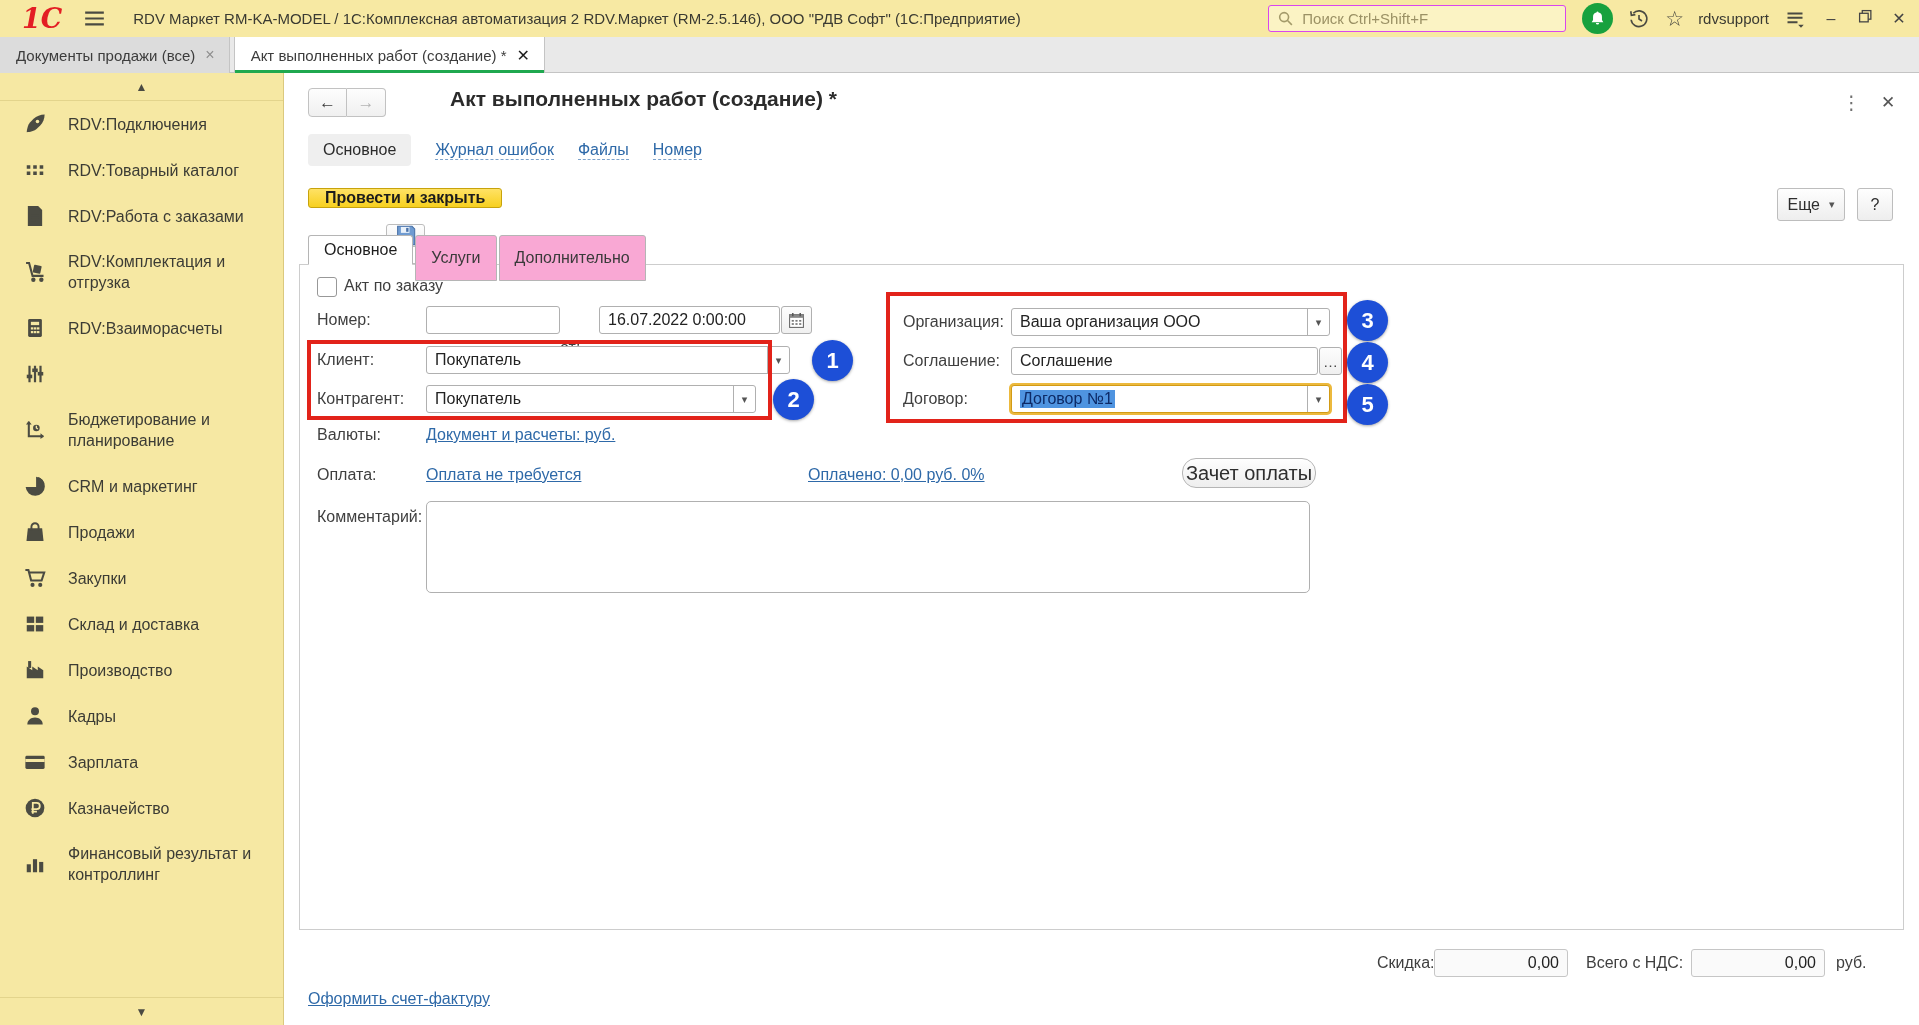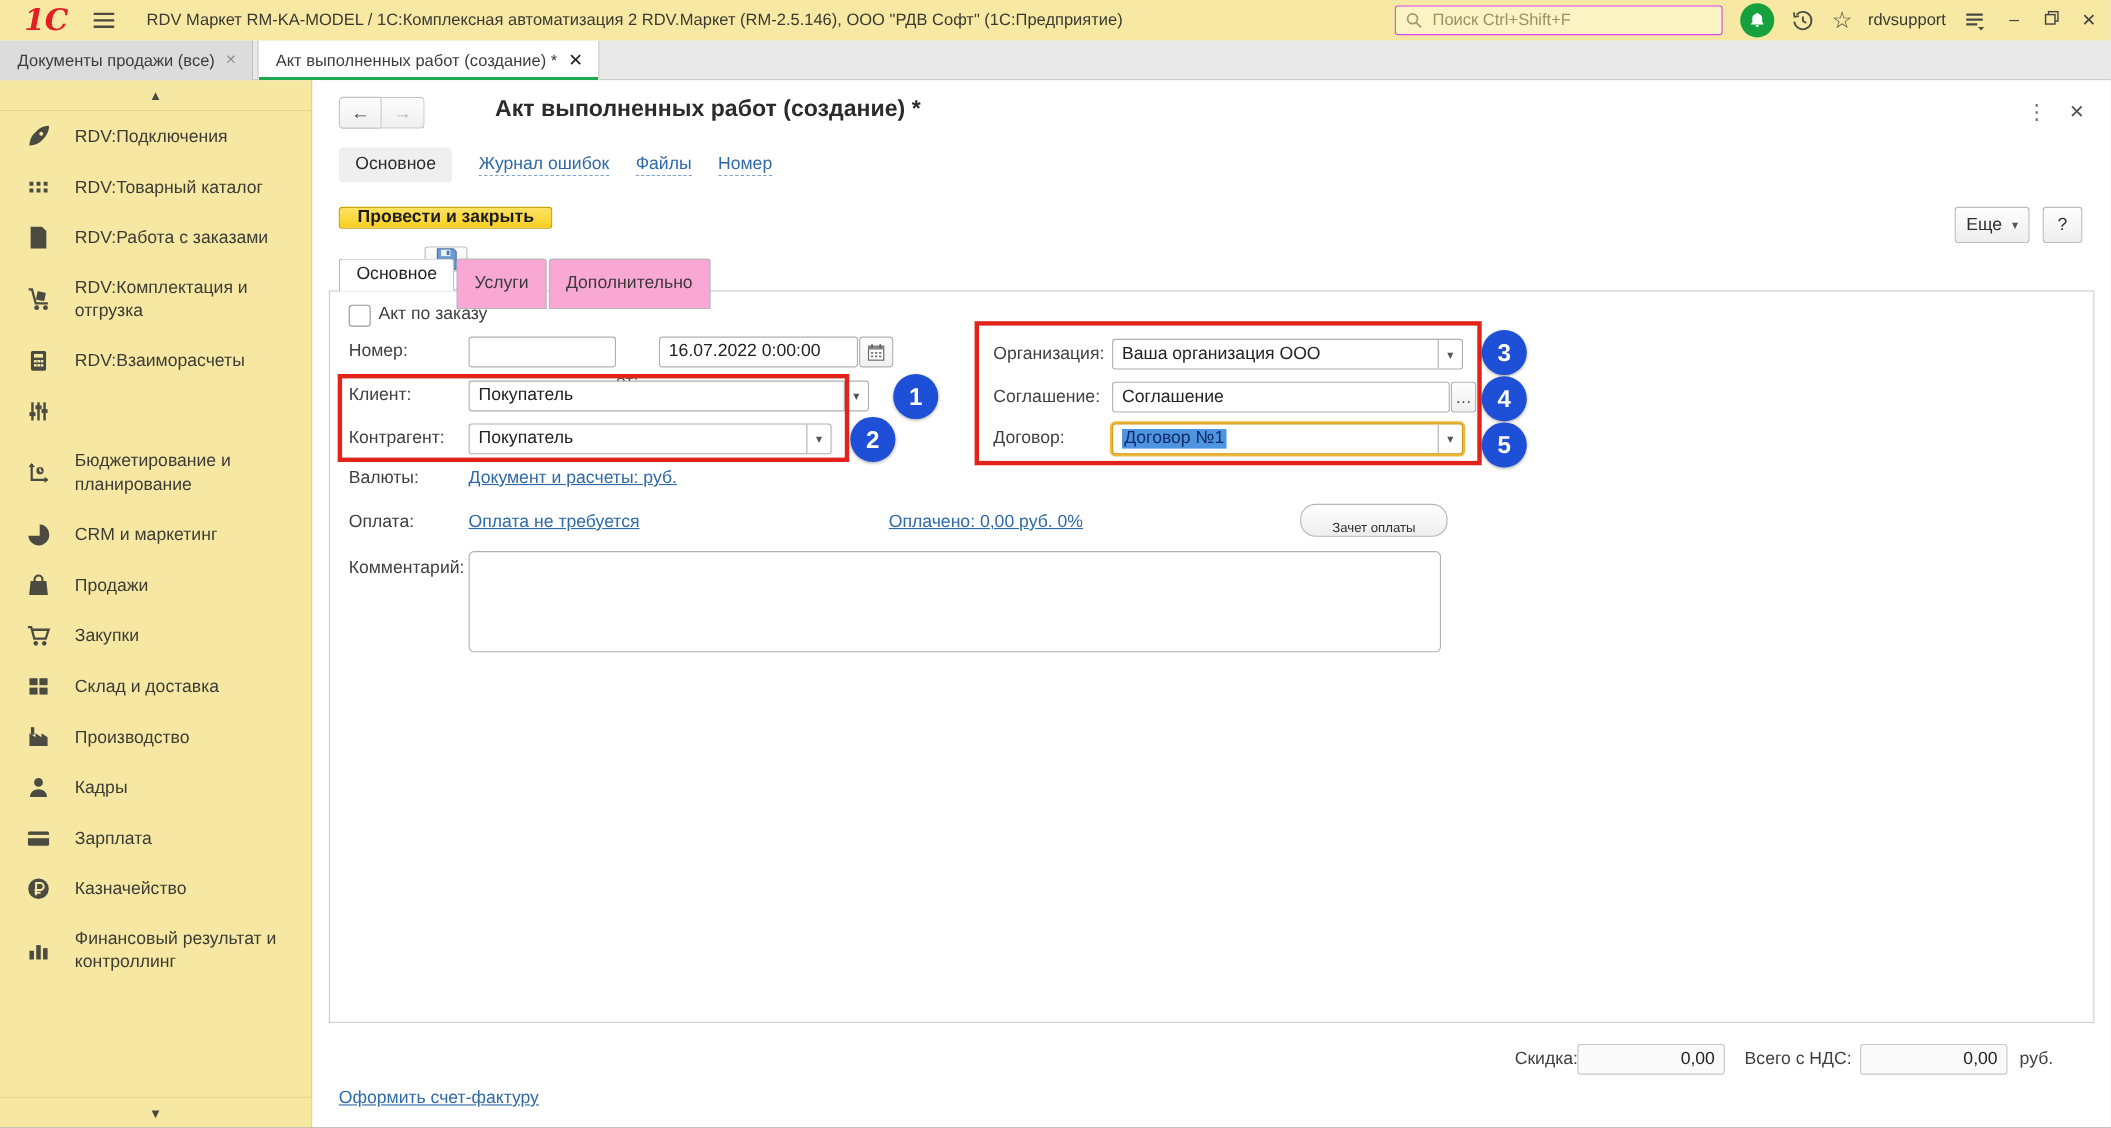--- a/index.html
+++ b/index.html
@@ -75,21 +75,21 @@
   .combo{padding:0;}
   .combo .val{flex:1;padding:0 8px;white-space:nowrap;overflow:hidden;}
   .combo .arr{width:21px;height:100%;border-left:1px solid #b0b0b0;display:flex;align-items:center;justify-content:center;
               font-size:11px;color:#555;cursor:pointer;}
   .focus-orange{box-shadow:0 0 0 2px #ecb93d;border-color:#d29b16;}
   .selected-text{background:#4f94e0;color:#0d2a66;padding:1px 2px;}
   .chkbox{position:absolute;width:18px;height:18px;border:1px solid #989898;border-radius:3px;background:#fff;cursor:pointer;}
   .calbtn,.dotsbtn{position:absolute;height:28px;border:1px solid #b0b0b0;border-radius:3px;background:linear-gradient(#fdfdfd,#f0f0f0);
            display:flex;align-items:center;justify-content:center;box-sizing:border-box;cursor:pointer;font-size:15px;color:#444;}
   .formbtn{position:absolute;height:30px;border:1px solid #b5b5b5;border-radius:14px;background:linear-gradient(#fefefe,#eeeeee);
-           font-size:12px;color:#2e2e2e;display:flex;align-items:flex-end;justify-content:center;cursor:pointer;box-sizing:border-box;}
+           font-size:20px;color:#2e2e2e;display:flex;align-items:center;justify-content:center;cursor:pointer;box-sizing:border-box;}
   textarea.comment{position:absolute;left:126px;top:236px;width:884px;height:92px;border:1px solid #b0b0b0;border-radius:5px;
            resize:none;box-sizing:border-box;font-family:"Liberation Sans","DejaVu Sans",sans-serif;font-size:16px;padding:6px;}
   
   .ann{position:absolute;border:4px solid #e2231a;box-sizing:border-box;pointer-events:none;}
   .badge{position:absolute;width:41px;height:41px;border-radius:50%;background:#1d4fd7;color:#fff;font-size:22px;font-weight:bold;
          display:flex;align-items:center;justify-content:center;box-shadow:0 1px 3px rgba(0,0,0,.35);}
   
   .total-inp{position:absolute;height:28px;border:1px solid #c6c6c6;border-radius:3px;background:#fafafa;box-sizing:border-box;
              font-size:16px;color:#222;display:flex;align-items:center;justify-content:flex-end;padding:0 8px;}
 </style>

